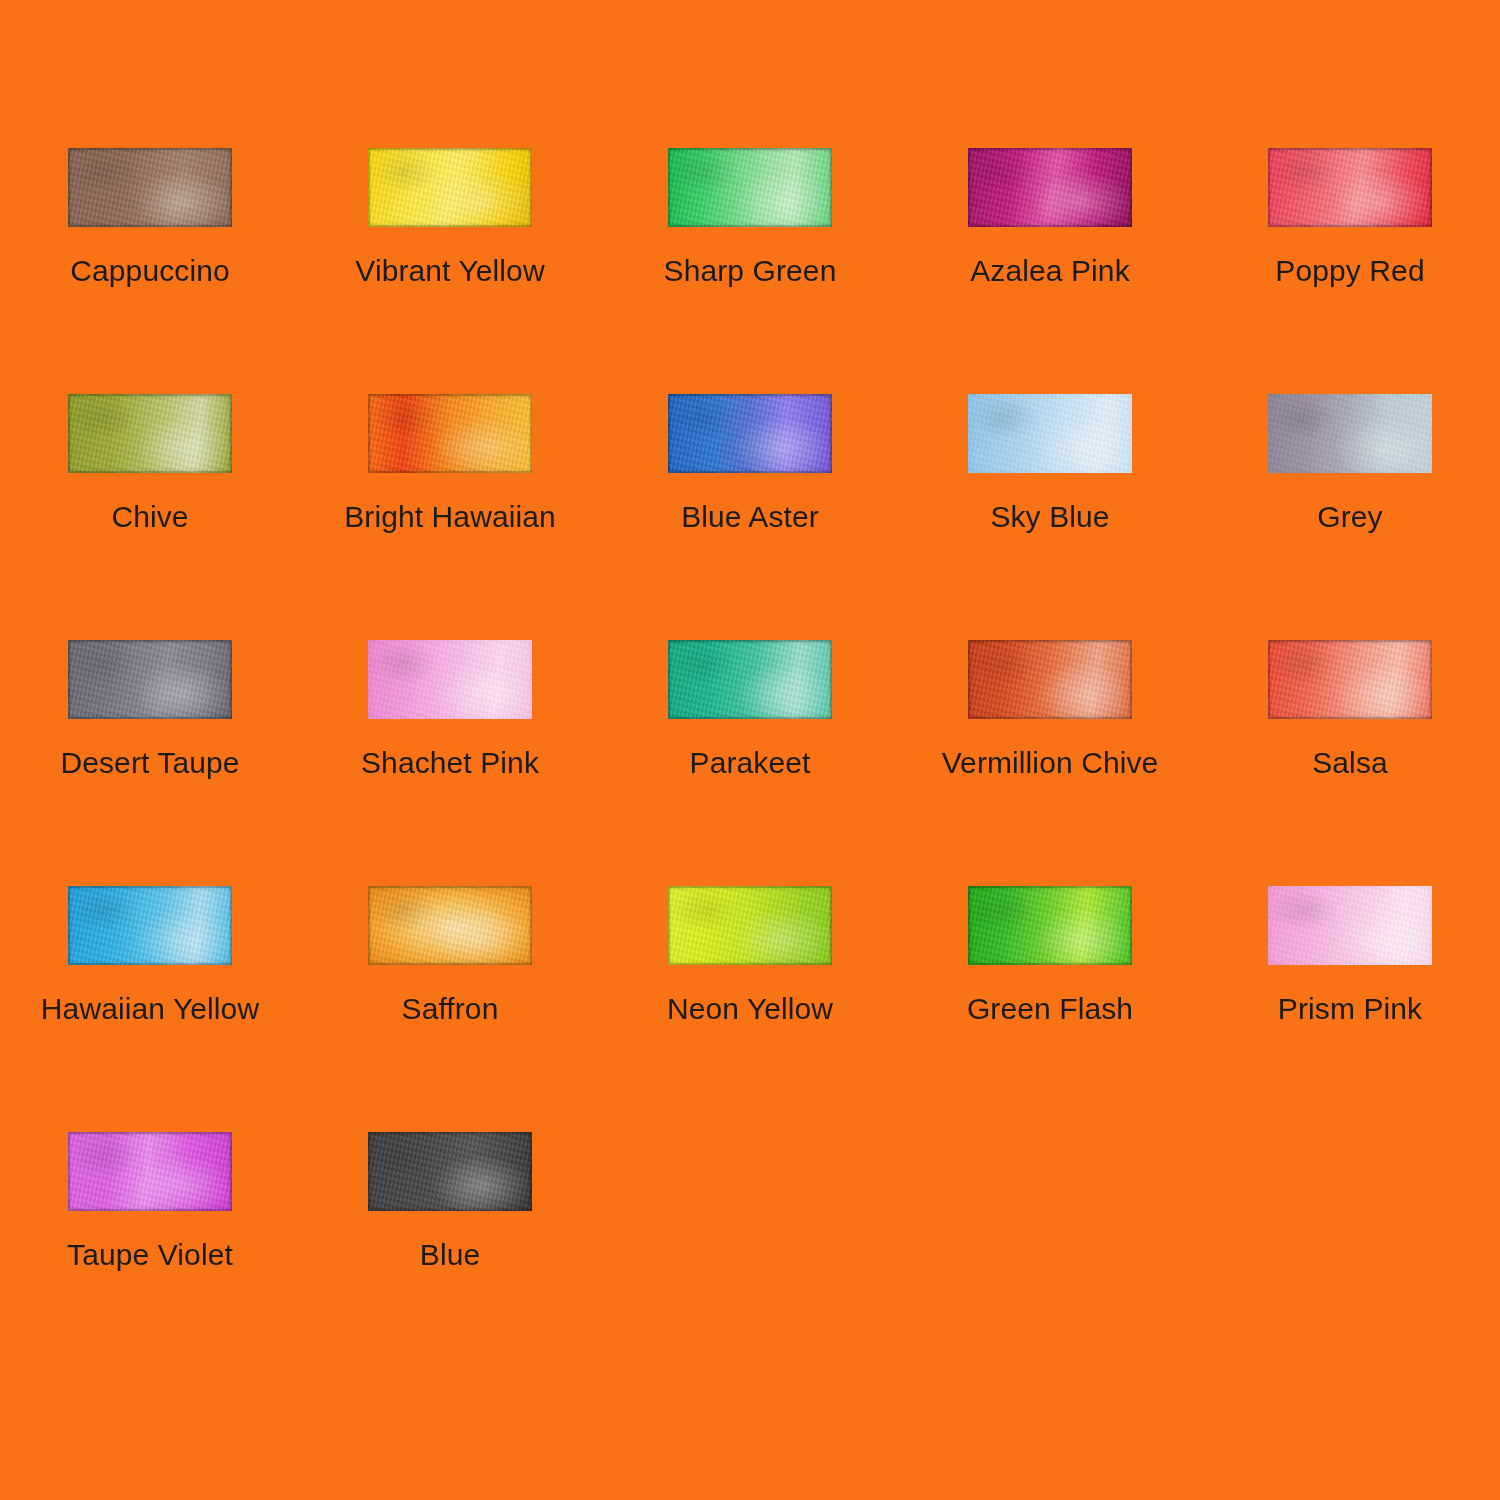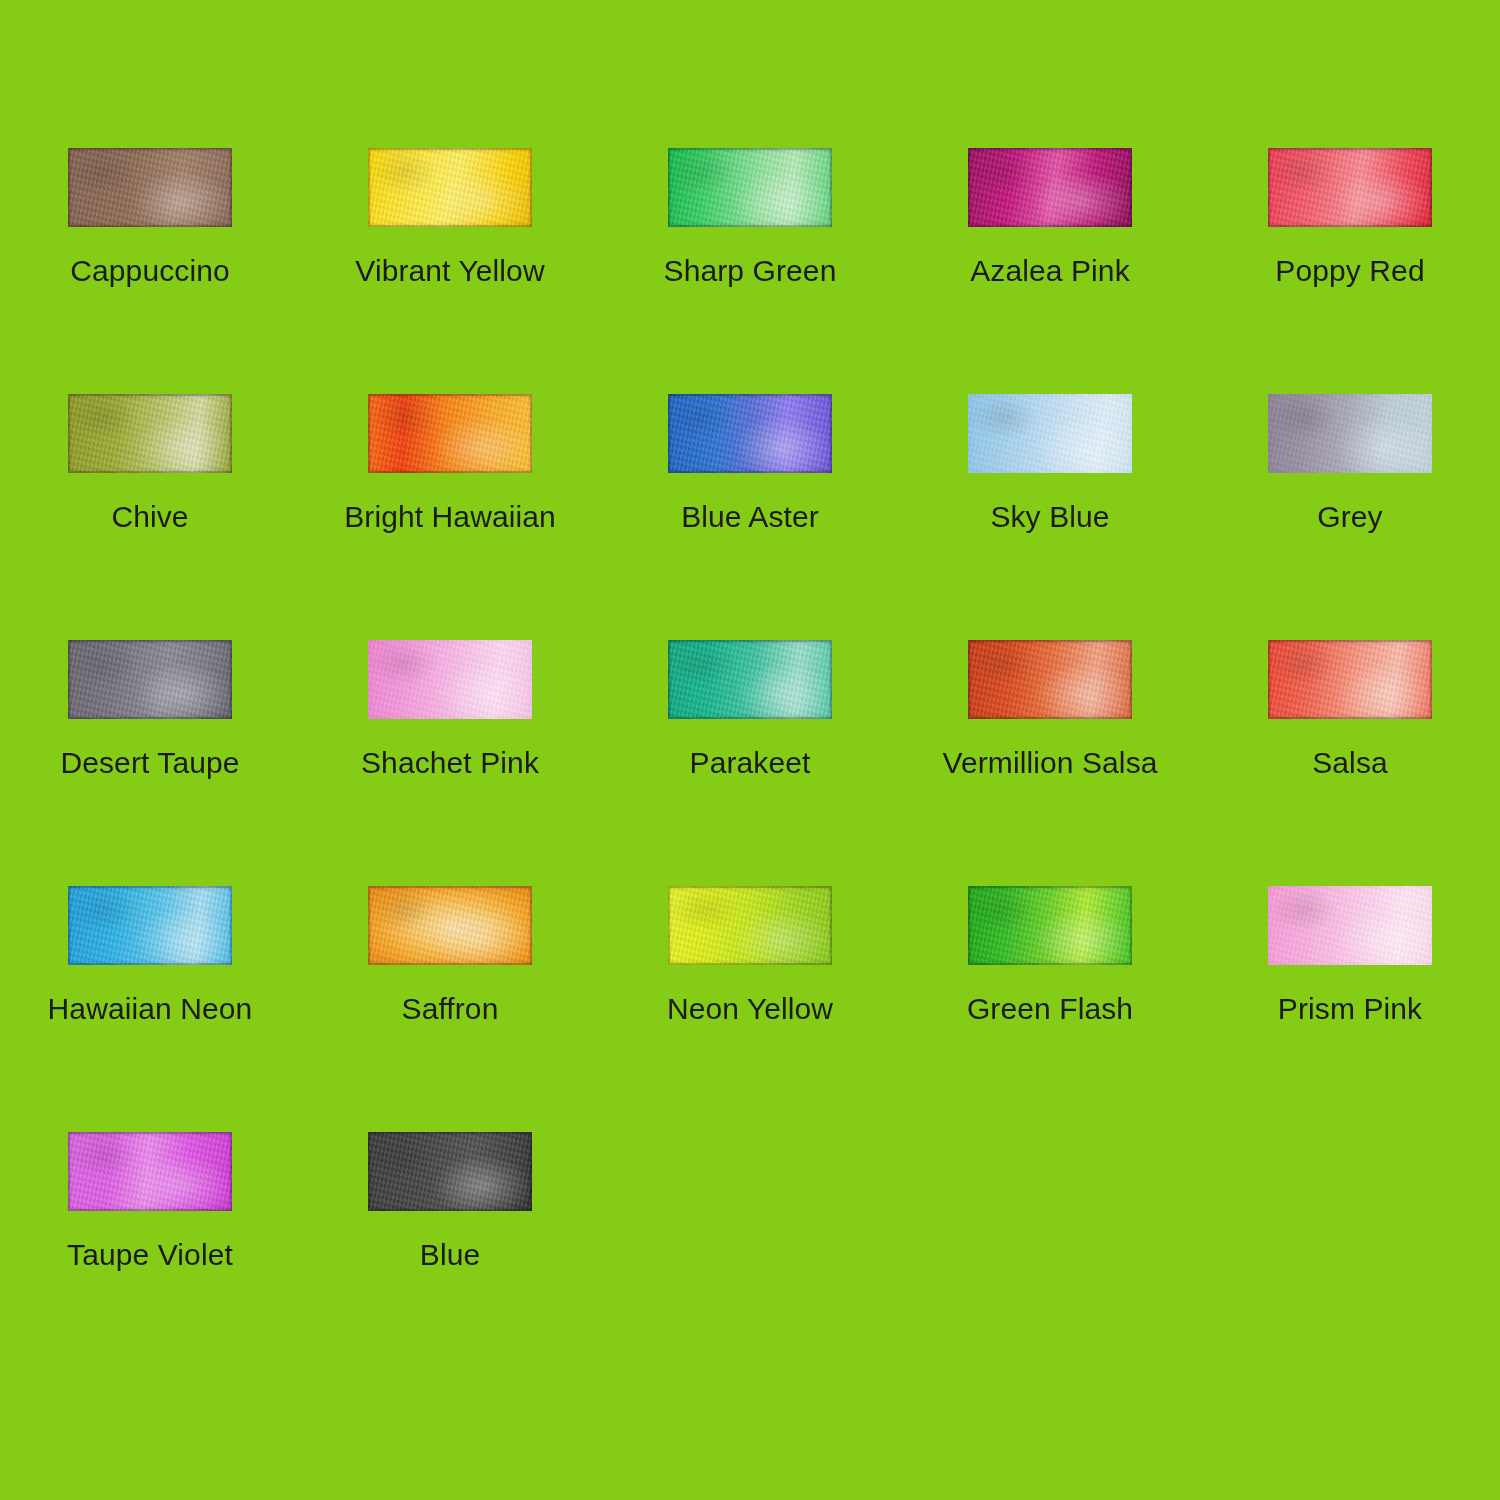--- a/index.html
+++ b/index.html
@@ -11,21 +11,21 @@
     width: 1500px;
     height: 1500px;
     font-family: "Liberation Sans", sans-serif;
     overflow: hidden;
   }
 
   #palette-page {
     position: relative;
     width: 1500px;
     height: 1500px;
-    background: #84cc16;
+    background: #f97316;
     box-sizing: border-box;
     padding-top: 148px;
   }
 
   .swatch-grid {
     display: grid;
     grid-template-columns: repeat(5, 300px);
     grid-auto-rows: 246px;
     width: 1500px;
     justify-content: center;
@@ -178,33 +178,33 @@
       <div class="swatch-cell">
         <div class="swatch-chip" style="background: linear-gradient(95deg, rgb(16, 169, 129) 0%, rgb(22, 183, 143) 26%, rgb(63, 195, 160) 52%, rgb(154, 223, 203) 78%, rgb(82, 201, 169) 100%);">
           <div class="chip-rim"></div>
         </div>
         <div class="swatch-label">Parakeet</div>
       </div>
       <div class="swatch-cell">
         <div class="swatch-chip" style="background: linear-gradient(97deg, rgb(201, 58, 22) 0%, rgb(221, 74, 29) 26%, rgb(234, 110, 60) 50%, rgb(243, 163, 133) 76%, rgb(226, 104, 60) 100%);">
           <div class="chip-rim"></div>
         </div>
-        <div class="swatch-label">Vermillion Salsa</div>
+        <div class="swatch-label">Vermillion Chive</div>
       </div>
       <div class="swatch-cell">
         <div class="swatch-chip" style="background: linear-gradient(98deg, rgb(238, 69, 49) 0%, rgb(244, 97, 75) 26%, rgb(249, 152, 130) 54%, rgb(252, 188, 170) 76%, rgb(245, 112, 92) 100%);">
           <div class="chip-rim"></div>
         </div>
         <div class="swatch-label">Salsa</div>
       </div>
       <div class="swatch-cell">
         <div class="swatch-chip" style="background: linear-gradient(97deg, rgb(31, 159, 221) 0%, rgb(45, 178, 230) 30%, rgb(94, 198, 236) 56%, rgb(167, 223, 244) 78%, rgb(73, 188, 233) 100%);">
           <div class="chip-rim"></div>
         </div>
-        <div class="swatch-label">Hawaiian Neon</div>
+        <div class="swatch-label">Hawaiian Yellow</div>
       </div>
       <div class="swatch-cell">
         <div class="swatch-chip" style="background: radial-gradient(62% 66% at 52% 52%, rgb(253, 224, 164) 0%, rgb(252, 201, 100) 38%, rgb(249, 167, 40) 72%, rgb(239, 143, 19) 100%);">
           <div class="chip-rim"></div>
         </div>
         <div class="swatch-label">Saffron</div>
       </div>
       <div class="swatch-cell">
         <div class="swatch-chip" style="background: linear-gradient(98deg, rgb(228, 243, 42) 0%, rgb(223, 240, 25) 24%, rgb(196, 232, 28) 50%, rgb(158, 215, 28) 76%, rgb(137, 203, 26) 100%);">
           <div class="chip-rim"></div>

